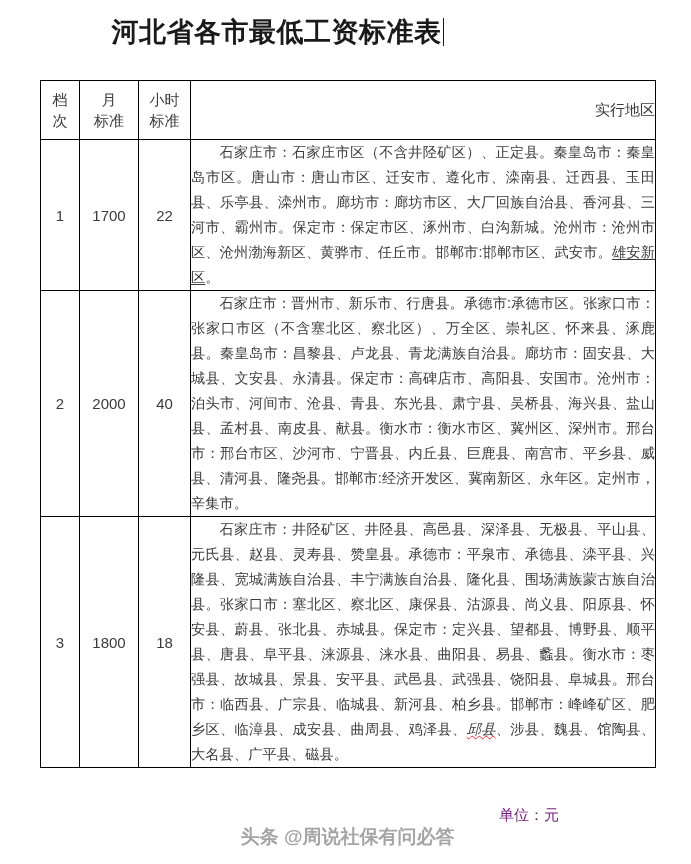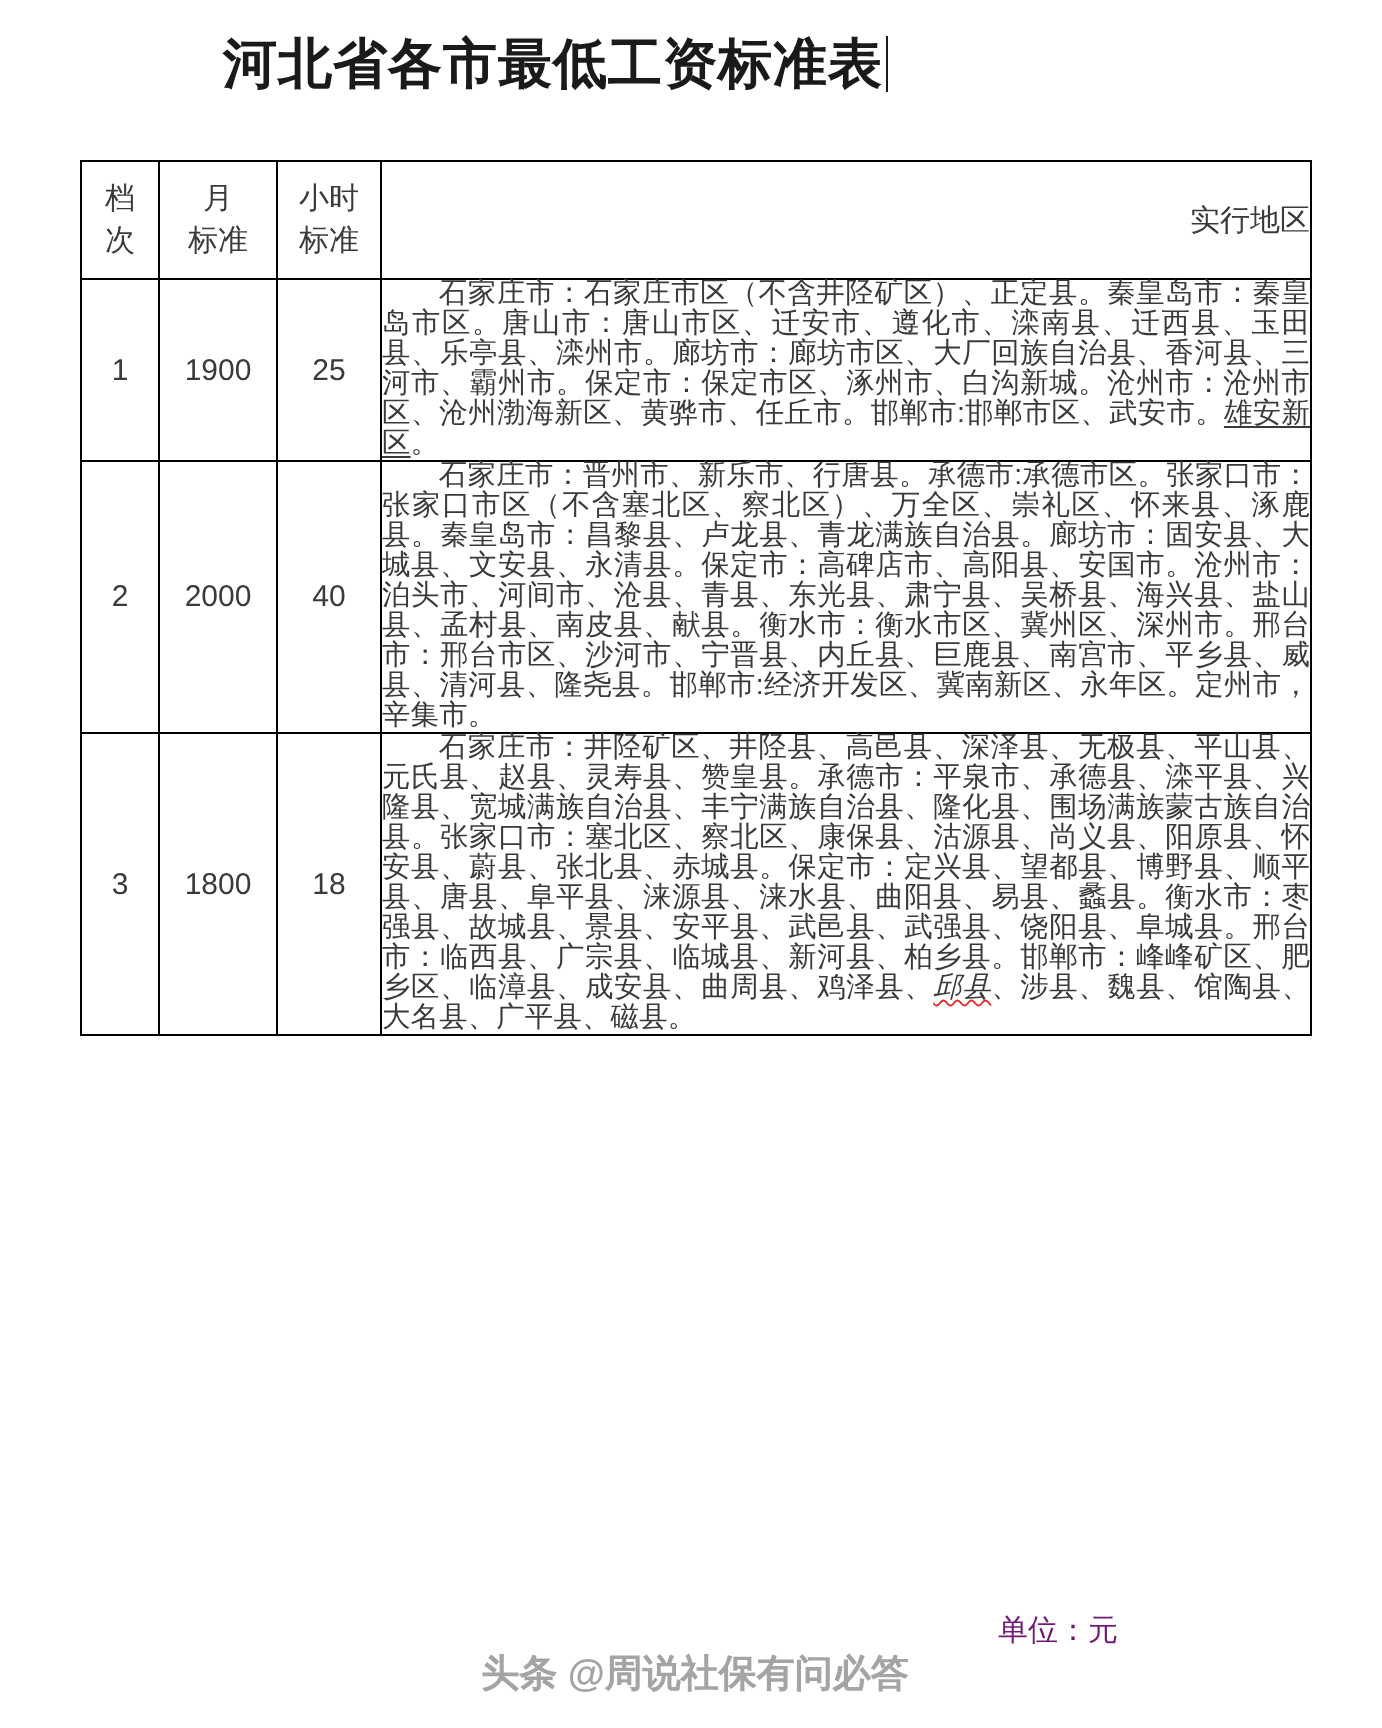--- a/index.html
+++ b/index.html
@@ -79,21 +79,21 @@
   }
 
   .num-cell {
     text-align: center;
     font-size: 15px;
     color: #3a3a3a;
   }
 
   .area-cell {
     font-size: 14.2px;
-    line-height: 15px;
+    line-height: 25px;
     text-align: justify;
     text-justify: inter-ideograph;
     padding: 7px 9px 8px 9px;
     color: #3a3a3a;
     letter-spacing: 0.1px;
   }
   .area-cell p {
     margin: 0;
     text-indent: 2em;
   }
@@ -166,22 +166,22 @@
         <span class="stack">小时</span>
         <span class="stack">标准</span>
       </th>
       <th class="hdr-area">实行地区</th>
     </tr>
   </thead>
   <tbody>
 
     <tr>
       <td class="num-cell">1</td>
-      <td class="num-cell">1900</td>
-      <td class="num-cell">25</td>
+      <td class="num-cell">1700</td>
+      <td class="num-cell">22</td>
       <td class="area-cell">
         <p><span>石家庄市：石家庄市区（不含井陉矿区）、正定县。秦皇岛市：秦皇岛市区。唐山市：唐山市区、迁安市、遵化市、滦南县、迁西县、玉田县、乐亭县、滦州市。廊坊市：廊坊市区、大厂回族自治县、香河县、三河市、霸州市。保定市：保定市区、涿州市、白沟新城。沧州市：沧州市区、沧州渤海新区、黄骅市、任丘市。邯郸市:邯郸市区、武安市。</span><span class="u-link">雄安新区</span><span>。</span></p>
       </td>
     </tr>
 
     <tr>
       <td class="num-cell">2</td>
       <td class="num-cell">2000</td>
       <td class="num-cell">40</td>
       <td class="area-cell">

